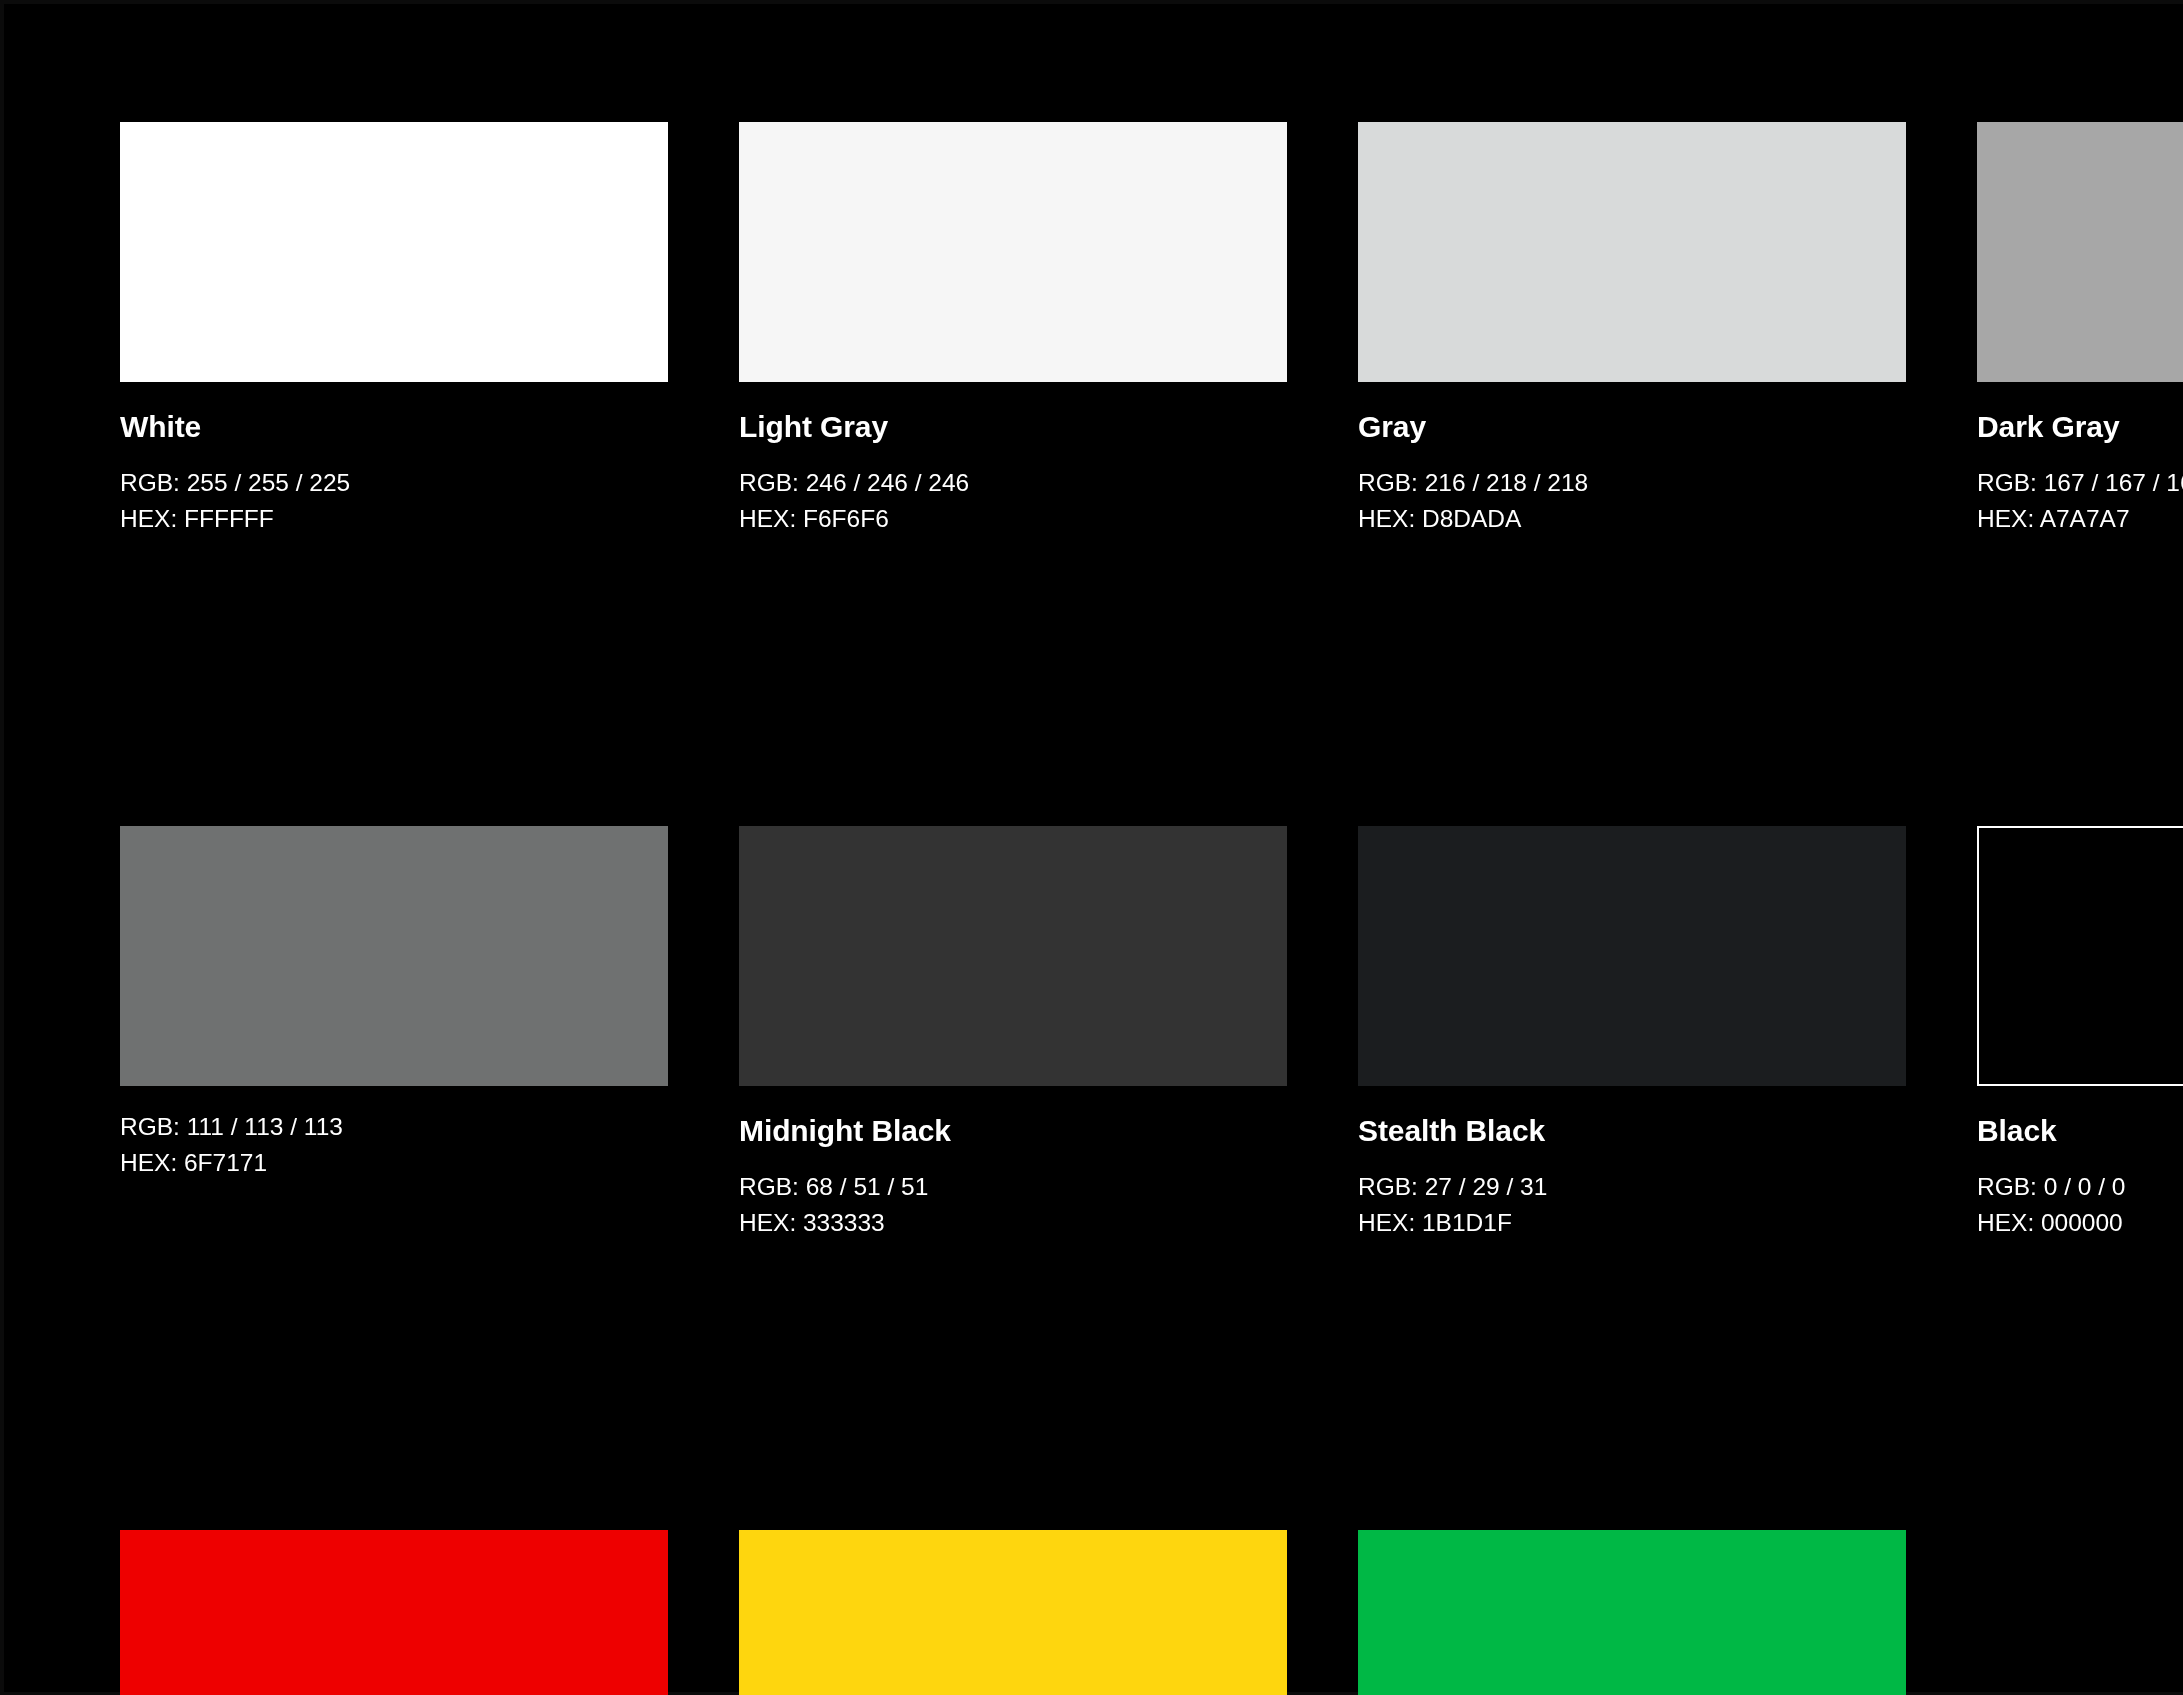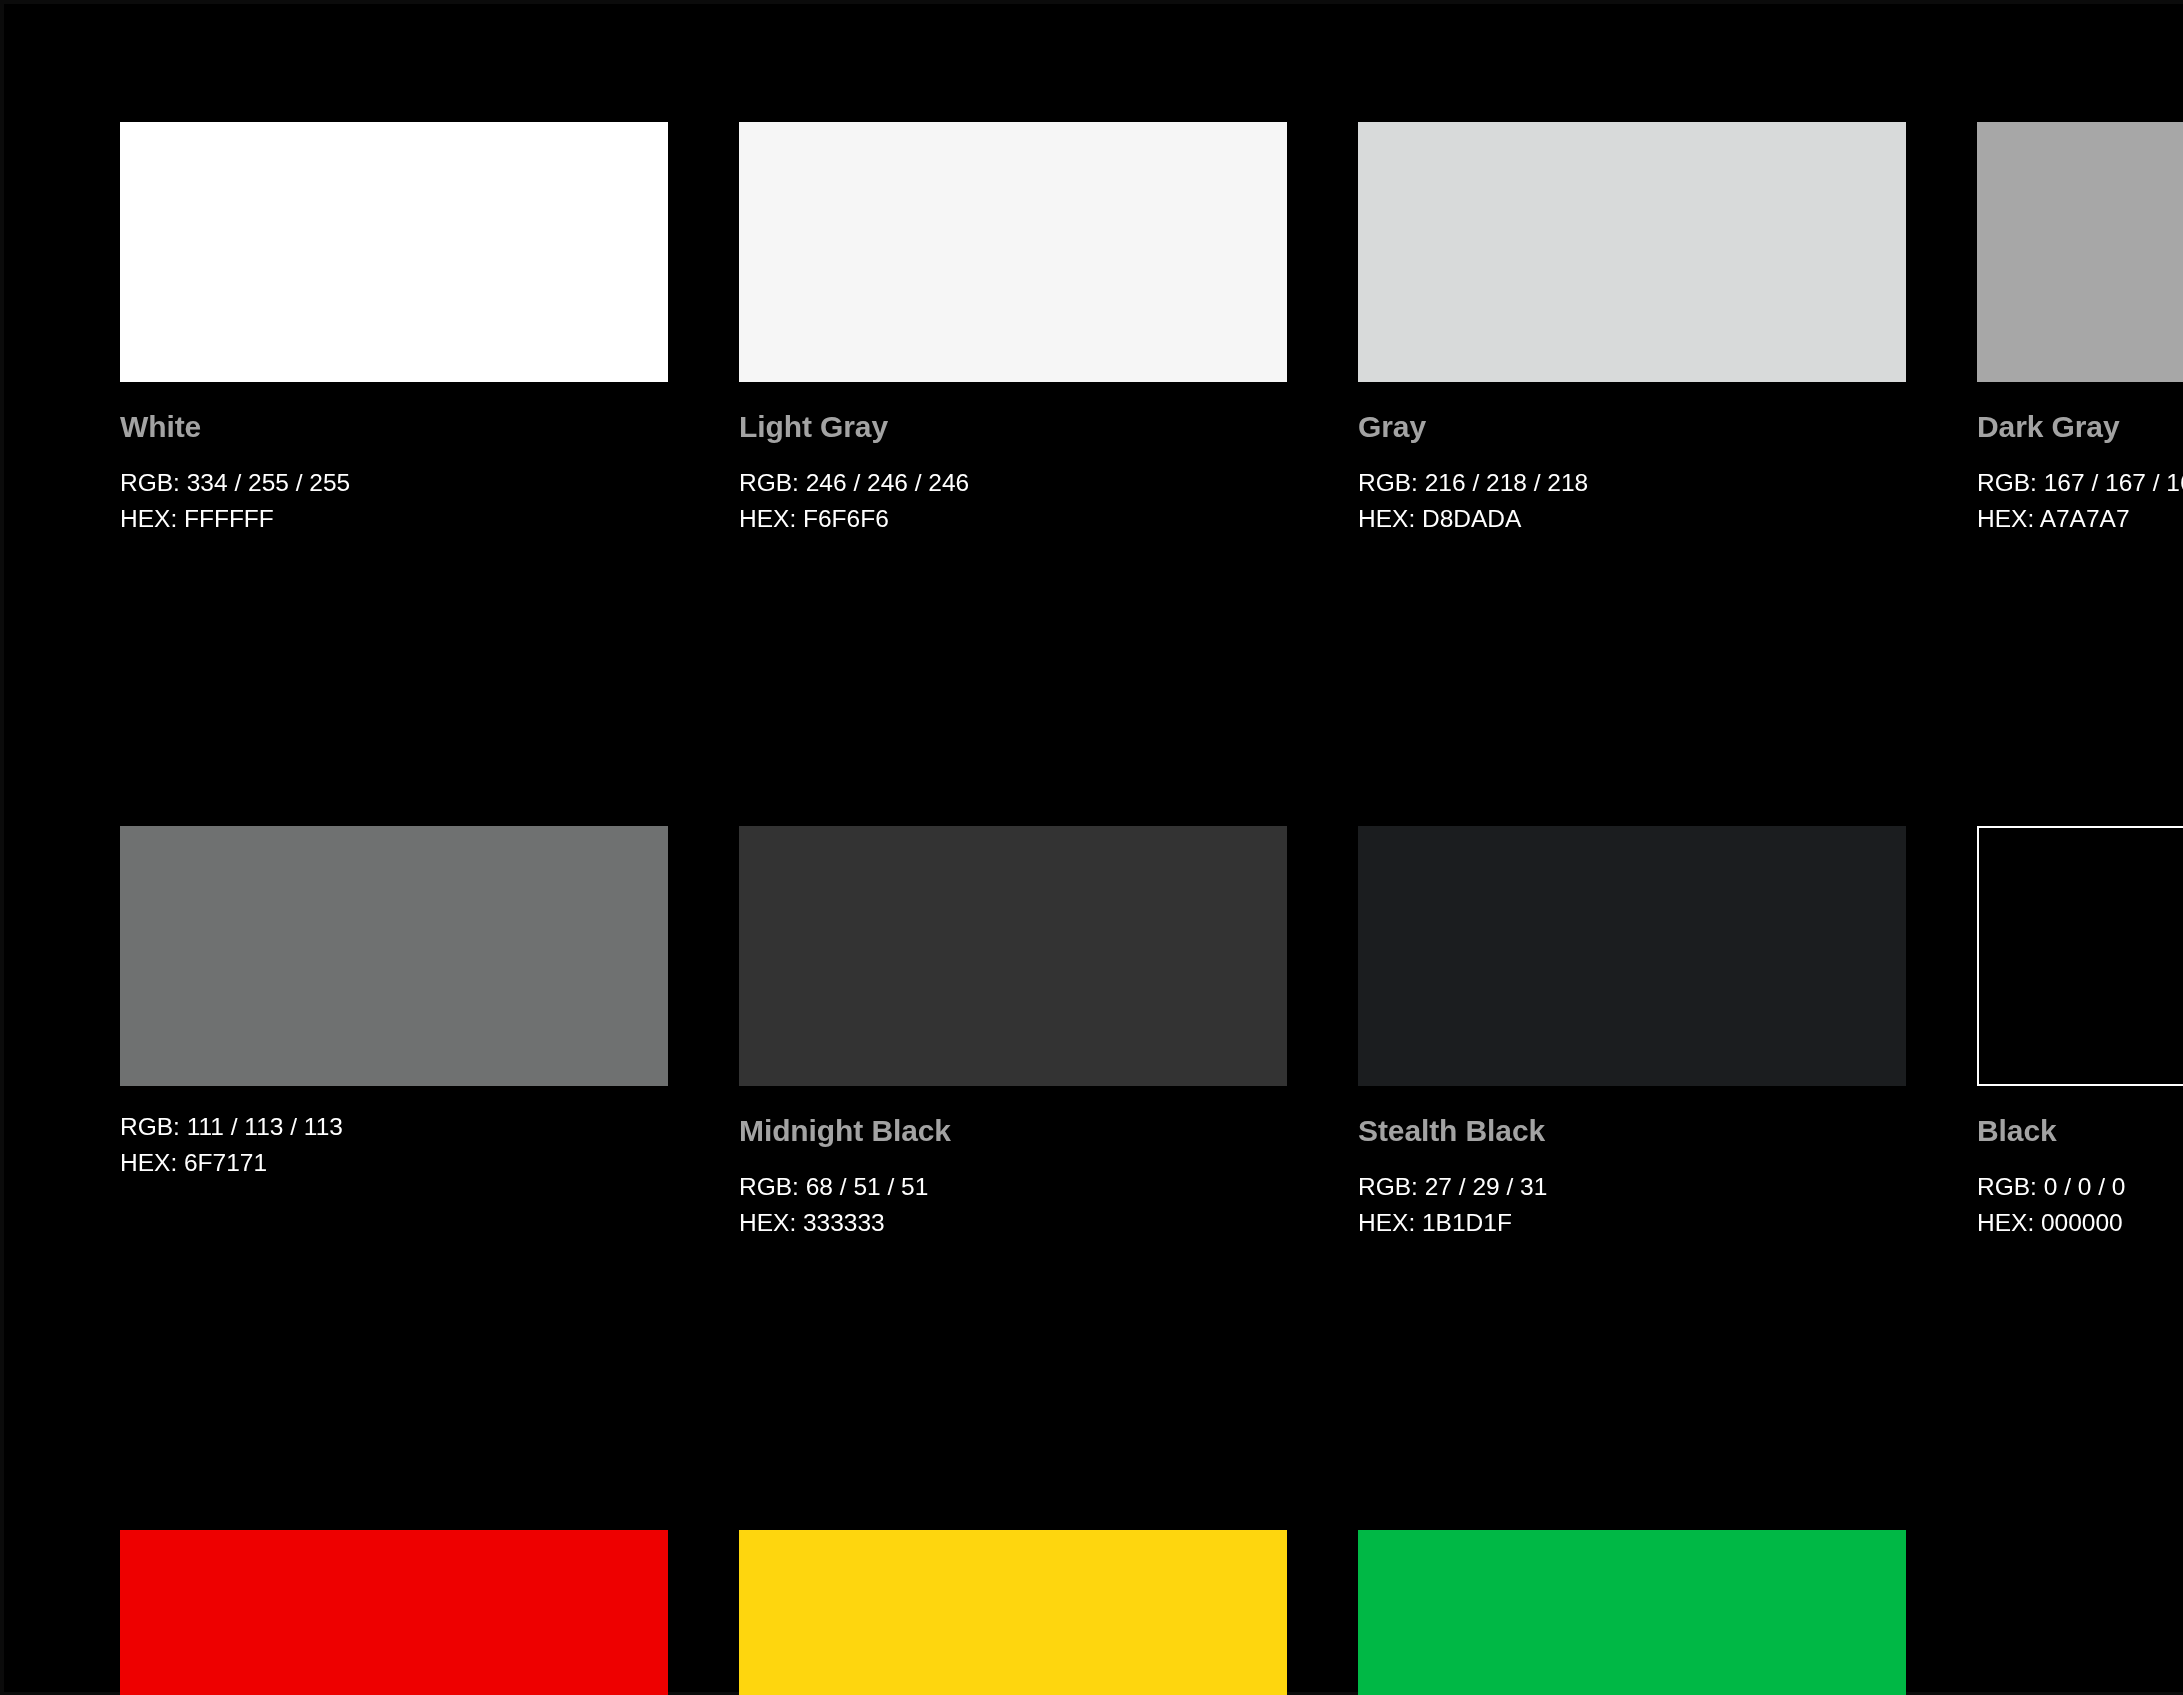--- a/index.html
+++ b/index.html
@@ -43,21 +43,21 @@
     width: 548px;
     height: 260px;
     box-sizing: border-box;
     display: block;
   }
   .swatch-chip.outlined {
     border: 2.2px solid #ffffff;
   }
 
   .swatch-name {
-    color: #a3a3a3;
+    color: #ffffff;
     font-size: 30px;
     font-weight: 700;
     line-height: 1;
     margin-top: 30px;
     letter-spacing: -0.1px;
     white-space: nowrap;
   }
 
   .swatch-values {
     margin-top: 23px;
@@ -73,21 +73,21 @@
 </style>
 </head>
 <body>
 
 <div id="page">
   <div id="grid">
       <div class="swatch-card">
         <div class="swatch-chip" style="background: rgb(255, 255, 255);"></div>
         <div class="swatch-name">White</div>
         <div class="swatch-values">
-          <div class="swatch-line">RGB: 334 / 255 / 255</div>
+          <div class="swatch-line">RGB: 255 / 255 / 225</div>
           <div class="swatch-line">HEX: FFFFFF</div>
         </div>
       </div>
       <div class="swatch-card">
         <div class="swatch-chip" style="background: rgb(246, 246, 246);"></div>
         <div class="swatch-name">Light Gray</div>
         <div class="swatch-values">
           <div class="swatch-line">RGB: 246 / 246 / 246</div>
           <div class="swatch-line">HEX: F6F6F6</div>
         </div>

